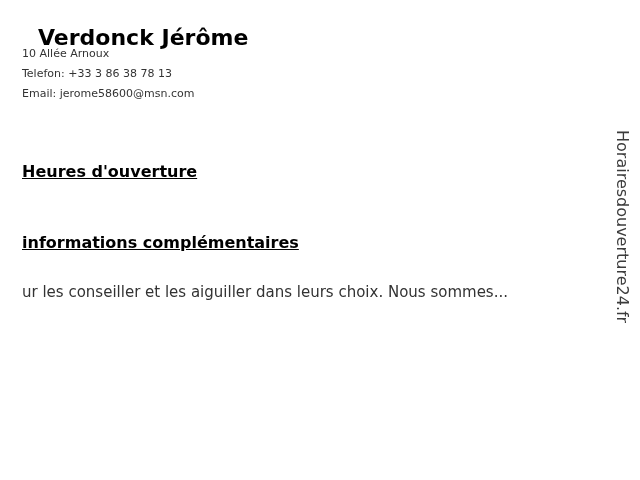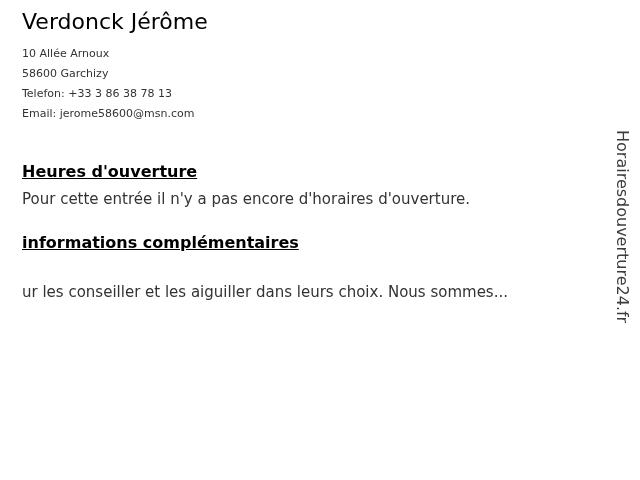--- a/index.html
+++ b/index.html
@@ -20,23 +20,23 @@
     height: 480px;
     background: var(--background);
     font-family: "DejaVu Sans", "Liberation Sans", sans-serif;
     color: var(--body-text);
     overflow: hidden;
   }
   .page-title {
     position: absolute;
     left: 22px;
     top: 9px;
-    margin: 0;
+    margin: 16px;
     font-size: 22px;
-    font-weight: normal;
+    font-weight: bold;
     color: var(--heading-text);
     white-space: nowrap;
   }
   .contact-block {
     position: absolute;
     left: 22px;
     top: 44px;
     font-size: 11px;
     line-height: 20px;
     color: var(--body-text);
@@ -78,28 +78,26 @@
 </style>
 </head>
 <body>
 
 <div class="page">
 
   <h1 class="page-title">Verdonck Jérôme</h1>
 
   <div class="contact-block">
     <div>10 Allée Arnoux</div>
-    <div>58600 Garchizy</div>
     <div><span>Telefon:</span> <span>+33 3 86 38 78 13</span></div>
     <div><span>Email:</span> <span>jerome58600@msn.com</span></div>
   </div>
 
   <h2 class="section-heading heading-hours">Heures d'ouverture</h2>
 
-  <p class="section-text text-hours">Pour cette entrée il n'y a pas encore d'horaires d'ouverture.</p>
 
   <h2 class="section-heading heading-info">informations complémentaires</h2>
 
   <p class="section-text text-info">
     <br>
     <span>ur les conseiller et les aiguiller dans leurs choix. Nous sommes...</span>
   </p>
 
   <div class="watermark">Horairesdouverture24.fr</div>
 

